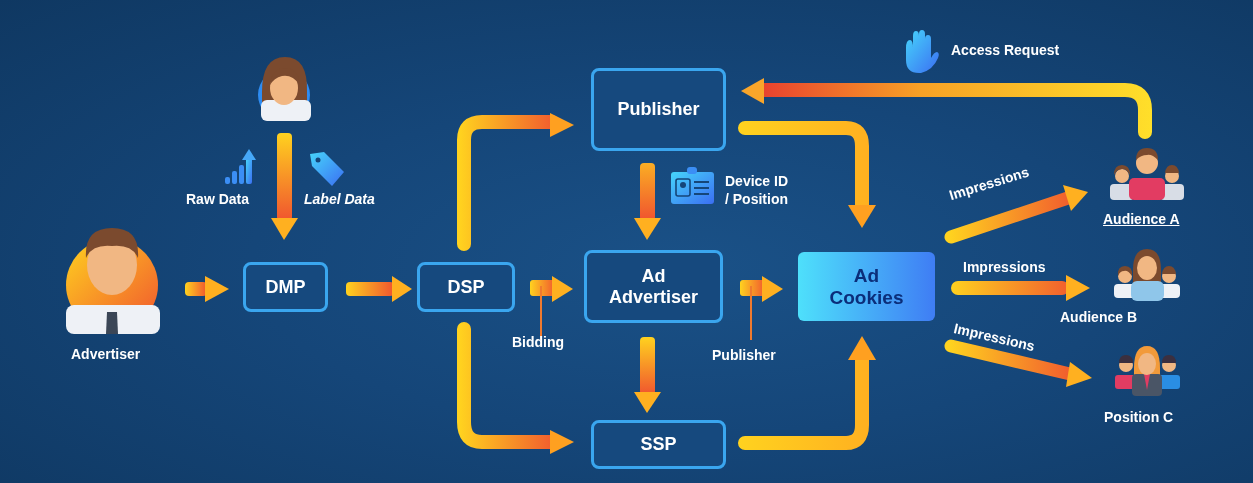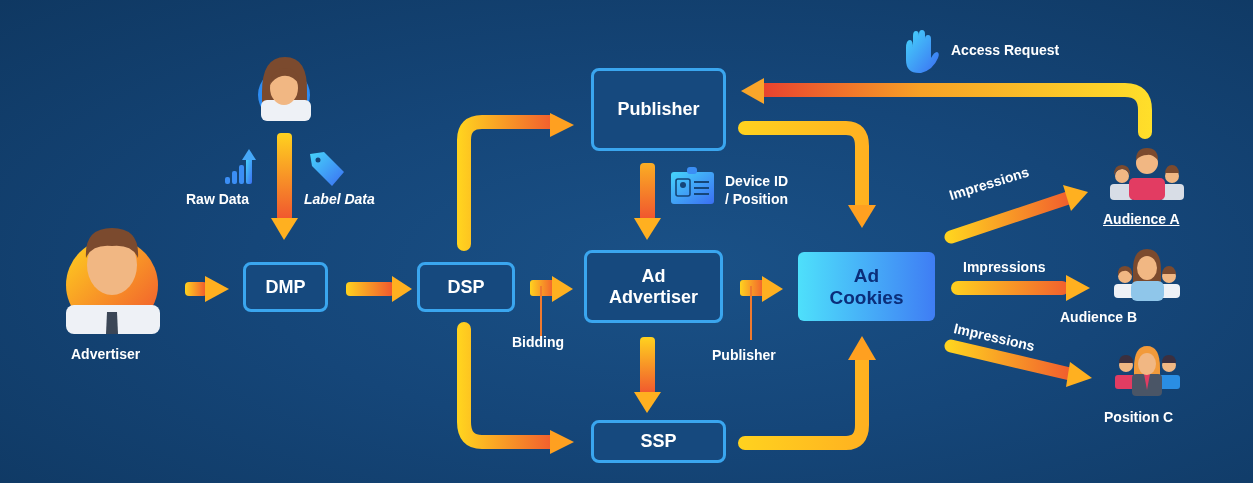--- a/index.html
+++ b/index.html
@@ -241,21 +241,21 @@
 
 <div class="box" style="left:591px;top:68px;width:135px;height:83px;font-size:18px;">
   <span>Publisher</span>
 </div>
 
 <div class="box" style="left:584px;top:250px;width:139px;height:73px;font-size:18px;flex-direction:column;">
   <span>Ad</span>
   <span>Advertiser</span>
 </div>
 
-<div class="box" style="left:591px;top:420px;width:135px;height:43px;font-size:18px;">
+<div class="box" style="left:591px;top:420px;width:135px;height:49px;font-size:18px;">
   <span>SSP</span>
 </div>
 
 <div class="adpos" style="left:798px;top:252px;width:137px;height:69px;flex-direction:column;">
   <span>Ad</span>
   <span>Cookies</span>
 </div>
 
 <div class="lbl" style="left:1103px;top:211px;text-decoration:underline;">Audience A</div>
 <div class="lbl" style="left:1060px;top:309px;">Audience B</div>

